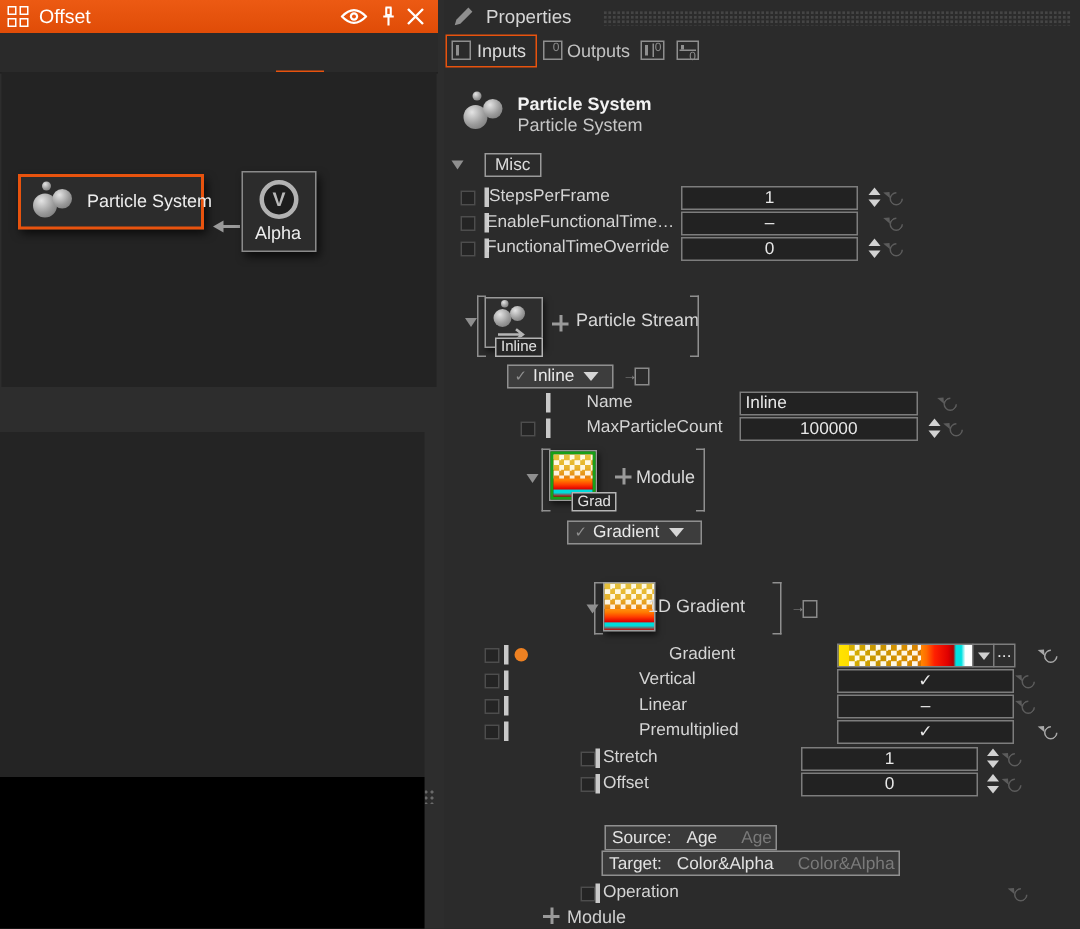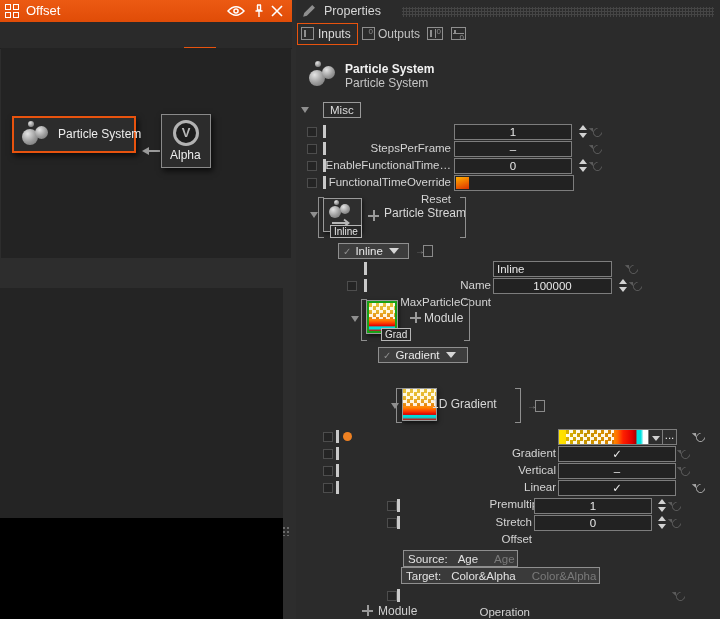--- a/index.html
+++ b/index.html
@@ -53,21 +53,21 @@
   .miniicon .vd{position:absolute;top:1px;bottom:1px;left:7px;width:1px;background:#8f8f8f}
 
   
   .hdr-title{font-size:12px;font-weight:bold;color:#f2f2f2}
   .hdr-sub{font-size:12px;color:#c6c6c6}
 
   
   .row{position:absolute;left:0;width:424px;height:17px;font-size:11.5px;color:#d4d4d4}
   .cb{position:absolute;top:3px;width:8px;height:8px;border:1px solid #4d4d4d;background:#242424}
   .vbar{position:absolute;top:1px;width:3px;height:13px;background:#c9c9c9}
-  .lab{position:absolute;top:18px;text-align:right;white-space:nowrap;overflow:hidden}
+  .lab{position:absolute;top:1px;text-align:left;white-space:nowrap;overflow:hidden}
   .fld{position:absolute;top:0;height:14px;background:#222;border:1px solid #7d7d7d;color:#e8e8e8;
        text-align:center;line-height:14px;font-size:11.5px}
   .fld.left{text-align:left;padding-left:3px}
   .spin{position:absolute;top:1px;width:11px;height:14px}
   .spin::before{content:"";position:absolute;left:1px;top:0;width:0;height:0;
       border-left:4.5px solid transparent;border-right:4.5px solid transparent;border-bottom:5.5px solid #d2d2d2}
   .spin::after{content:"";position:absolute;left:1px;top:8px;width:0;height:0;
       border-left:4.5px solid transparent;border-right:4.5px solid transparent;border-top:5.5px solid #d2d2d2}
   .undo{position:absolute;top:1px;width:12px;height:13px;color:#5c5c5c}
   .undo.lit{color:#a8a8a8}
@@ -305,28 +305,20 @@
       <span class="undo" style="left:295px"></span>
     </div>
     <div class="row" style="top:158px">
       <span class="cb" style="left:11px"></span>
       <span class="vbar" style="left:27px"></span>
       <span class="lab" style="left:28px;width:127px">FunctionalTimeOverride</span>
       <span class="fld" style="left:158px;width:116px">0</span>
       <span class="spin" style="left:282px"></span>
       <span class="undo" style="left:295px"></span>
     </div>
-    <div class="row" style="top:175px">
-      <span class="cb" style="left:11px"></span>
-      <span class="vbar" style="left:27px"></span>
-      <span class="lab" style="left:30px;width:125px">Reset</span>
-      <span class="fld" style="left:158px;width:118px">
-          <span class="bang"></span>
-        </span>
-    </div>
 
     <span class="tri-down" style="left:14px;top:212px"></span>
     <span class="brk l abs" style="left:22px;top:197px;height:41px"></span>
     <div class="thumb" style="left:27px;top:198px;width:37px;height:32px">
       <span class="bub" style="left:5px;top:7px;width:12px;height:12px"></span>
       <span class="bub" style="left:16px;top:5px;width:10px;height:10px"></span>
       <span class="bub" style="left:10px;top:1px;width:5px;height:5px"></span>
       <svg style="position:absolute;left:7px;top:19px" width="22" height="10" viewBox="0 0 22 10">
           <path d="M1 5h16M13 1.5 17.5 5 13 8.5" stroke="#b5b5b5" stroke-width="1.8" fill="none"></path>
         </svg>

